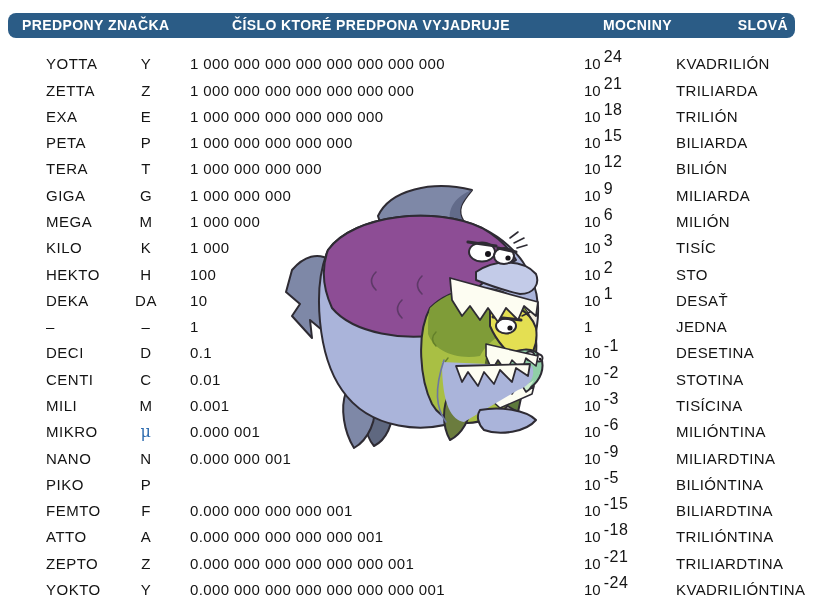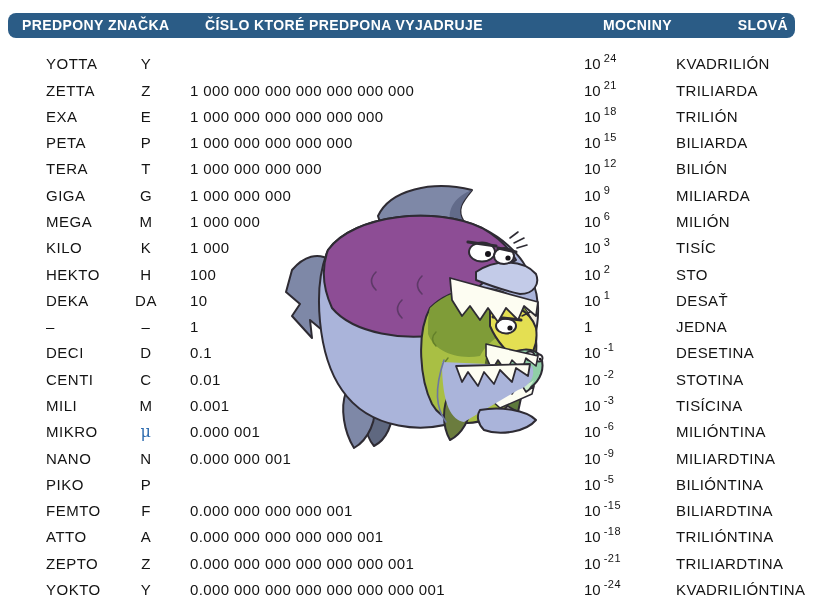--- a/index.html
+++ b/index.html
@@ -12,33 +12,33 @@
     position:absolute;left:8px;top:13px;width:787px;height:25px;
     background:var(--header-bg,#2b5c86);
     border-radius:8px;
   }
   .header-bar span{
     position:absolute;top:0;height:25px;line-height:25px;
     color:#ffffff;font-weight:bold;font-size:14px;letter-spacing:.4px;white-space:nowrap;
   }
   .h-predpony{left:14px;}
   .h-znacka{left:100px;}
-  .h-cislo{left:197px;width:300px;}
+  .h-cislo{left:213px;width:300px;text-align:center;}
   .h-mocniny{left:595px;}
   .h-slova{left:720px;width:60px;text-align:right;}
   
   .row{position:absolute;left:0;width:814px;height:26px;line-height:26px;font-size:15px;white-space:nowrap;}
   .row span{position:absolute;top:0;height:26px;line-height:26px;}
   .c-prefix{left:10px;letter-spacing:.5px;margin-left:36px;}
   .c-symbol{left:126px;width:40px;text-align:center;letter-spacing:.5px;}
   .c-symbol.mu{color:var(--mu-color,#2f6db0);font-family:"DejaVu Serif",serif;font-size:16px;}
   .c-number{left:190px;letter-spacing:.4px;}
   .c-power{left:584px;}
   .c-power .exp{
-    position:relative;display:inline-block;font-size:11px;line-height:10px;
+    position:relative;display:inline-block;font-size:16px;line-height:10px;
     vertical-align:7px;margin-left:3px;letter-spacing:.5px;height:auto;
   }
   .c-word{left:676px;letter-spacing:.4px;text-align:right;}
   
   .fish-wrap{position:absolute;left:284px;top:180px;width:262px;height:270px;}
   .fish-wrap svg{display:block;width:100%;height:100%;}
 </style>
 </head>
 <body>
 
@@ -49,20 +49,21 @@
     <span class="h-znacka">ZNAČKA</span>
     <span class="h-cislo">ČÍSLO KTORÉ PREDPONA VYJADRUJE</span>
     <span class="h-mocniny">MOCNINY</span>
     <span class="h-slova">SLOVÁ</span>
   </div>
 
   <div id="rows-container">
       <div class="row" style="top: 51.3px;">
         <span class="c-prefix">YOTTA</span>
         <span class="c-symbol">Y</span>
+        <span class="c-number">1 000 000 000 000 000 000 000 000</span>
         <span class="c-power">10<span class="exp">24</span></span>
         <span class="c-word">KVADRILIÓN</span>
       </div>
       <div class="row" style="top: 77.58px;">
         <span class="c-prefix">ZETTA</span>
         <span class="c-symbol">Z</span>
         <span class="c-number">1 000 000 000 000 000 000 000</span>
         <span class="c-power">10<span class="exp">21</span></span>
         <span class="c-word">TRILIARDA</span>
       </div>

